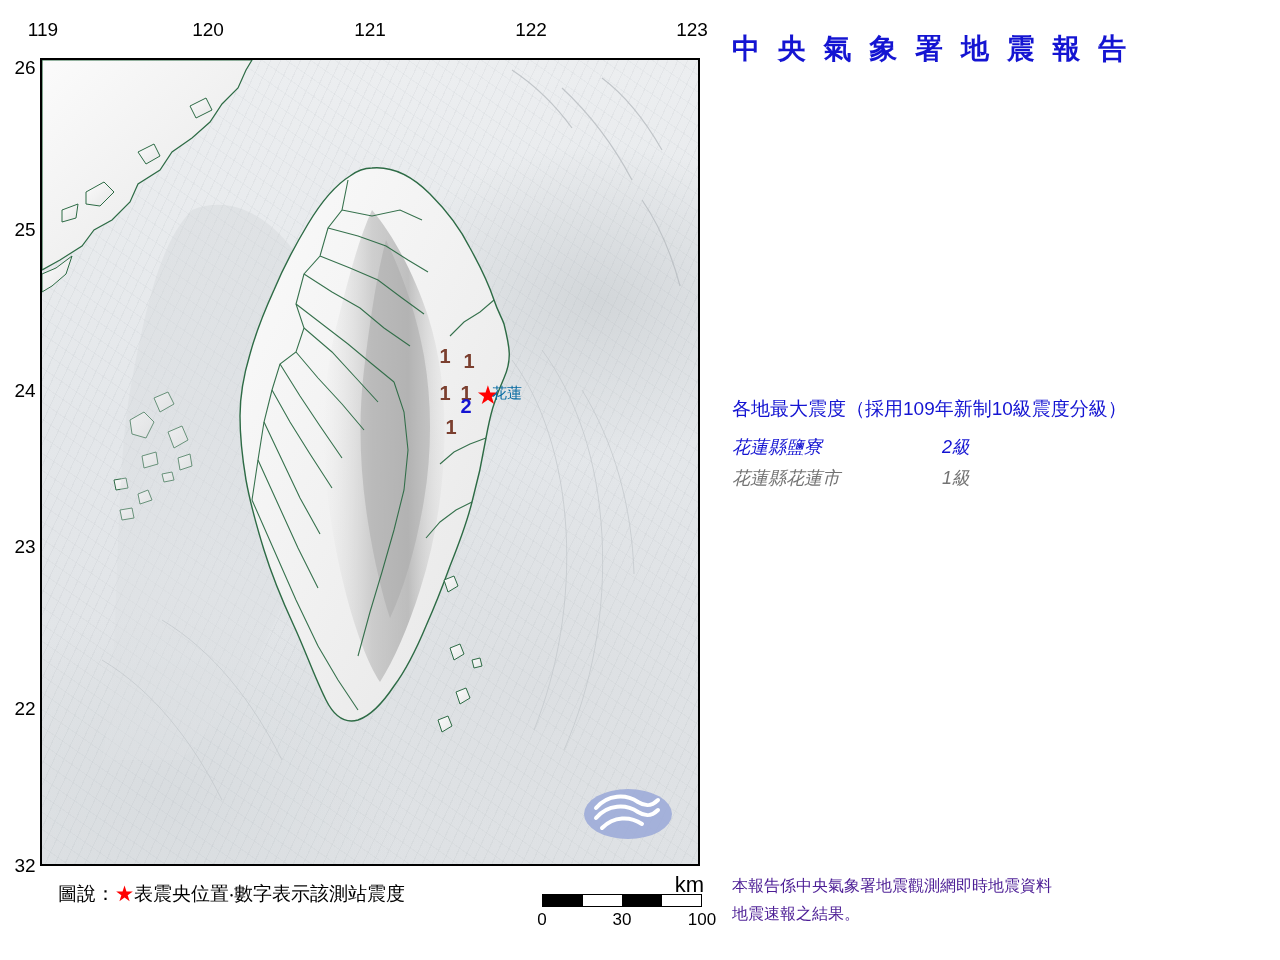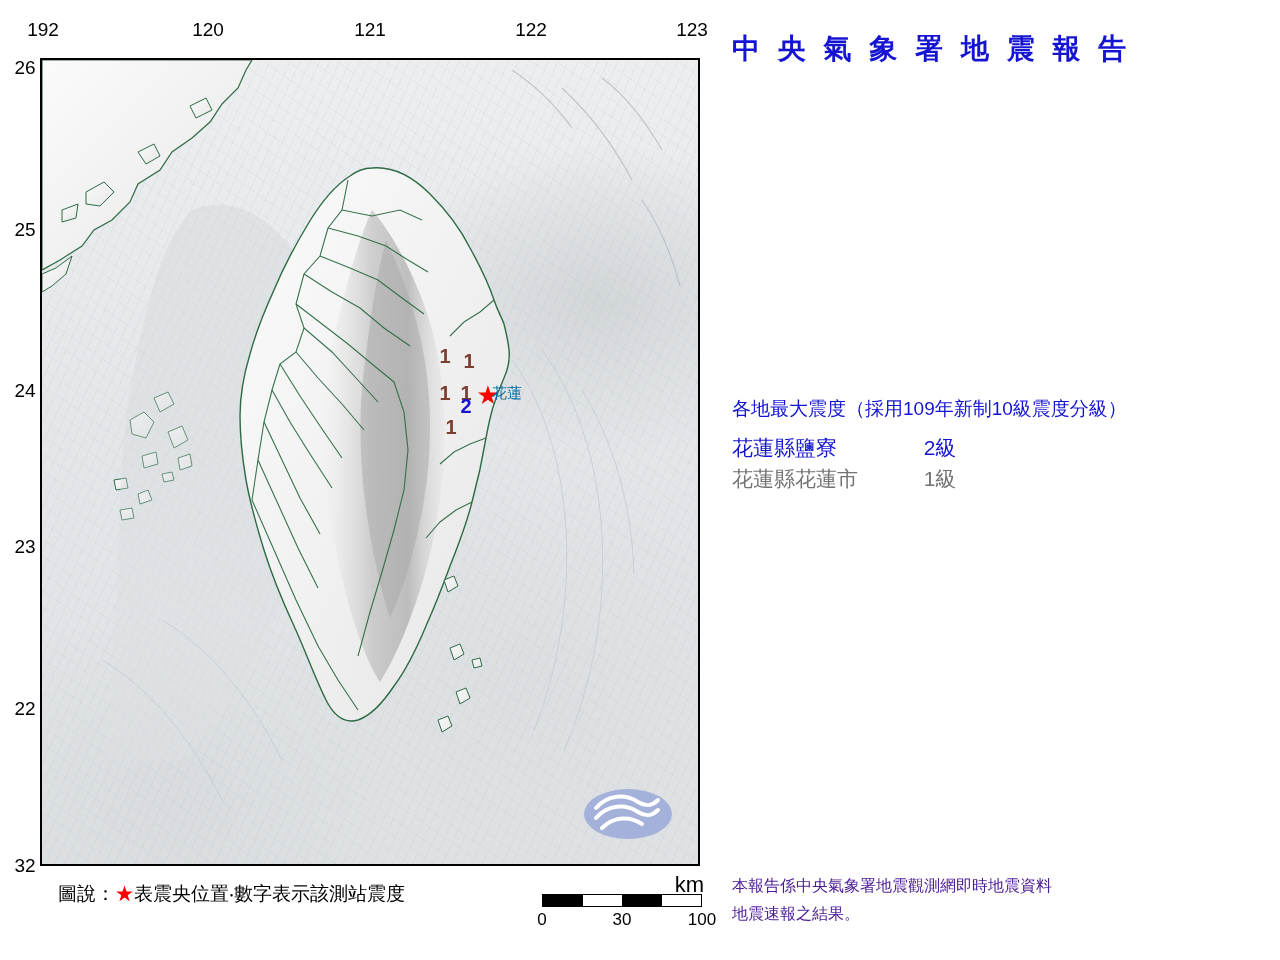--- a/index.html
+++ b/index.html
@@ -196,44 +196,45 @@
     top: 396px;
     font-size: 19px;
     white-space: nowrap;
   }
   #intensity-list {
     position: absolute;
     left: 6px;
     top: 432px;
   }
   .irow {
-    font-size: 21px;
+    font-size: 18px;
     line-height: 31px;
     white-space: nowrap;
     display: flex;
+    font-style: italic;
   }
   .irow .name { width: 160px; }
-  .irow .lvl { width: 60px; text-align: center; padding-left: 18px; }
+  .irow .lvl { width: 60px; text-align: right; padding-left: 18px; }
   .irow.lv2 { color: #1414d2; }
   .irow.lv1 { color: #737373; }
   #footnote {
     position: absolute;
     left: 6px;
     top: 872px;
     font-size: 16px;
     line-height: 28px;
     color: #4c1d95;
   }
 </style>
 </head>
 <body>
 
 <div id="map-panel">
 
-  <div class="lon-label" style="left:43px">192</div>
+  <div class="lon-label" style="left:43px">119</div>
   <div class="lon-label" style="left:208px">120</div>
   <div class="lon-label" style="left:370px">121</div>
   <div class="lon-label" style="left:531px">122</div>
   <div class="lon-label" style="left:692px">123</div>
 
   <div class="lat-label" style="top:68px">26</div>
   <div class="lat-label" style="top:230px">25</div>
   <div class="lat-label" style="top:391px">24</div>
   <div class="lat-label" style="top:547px">23</div>
   <div class="lat-label" style="top:709px">22</div>

